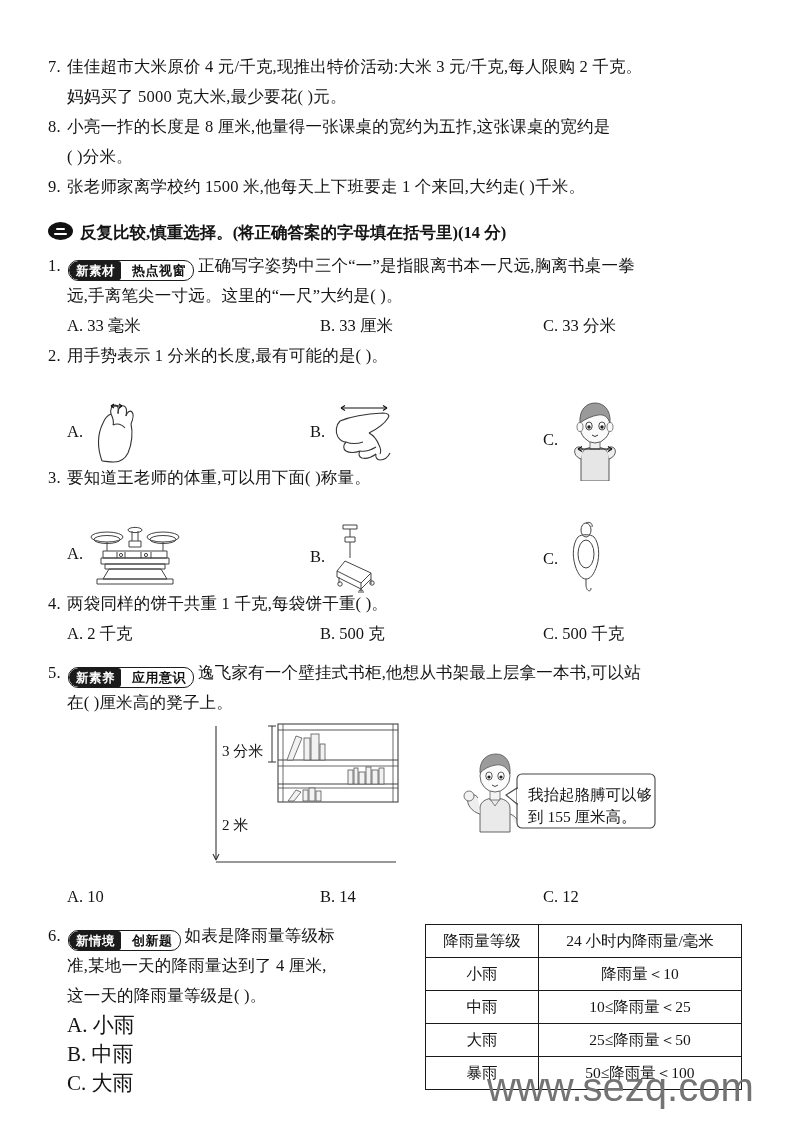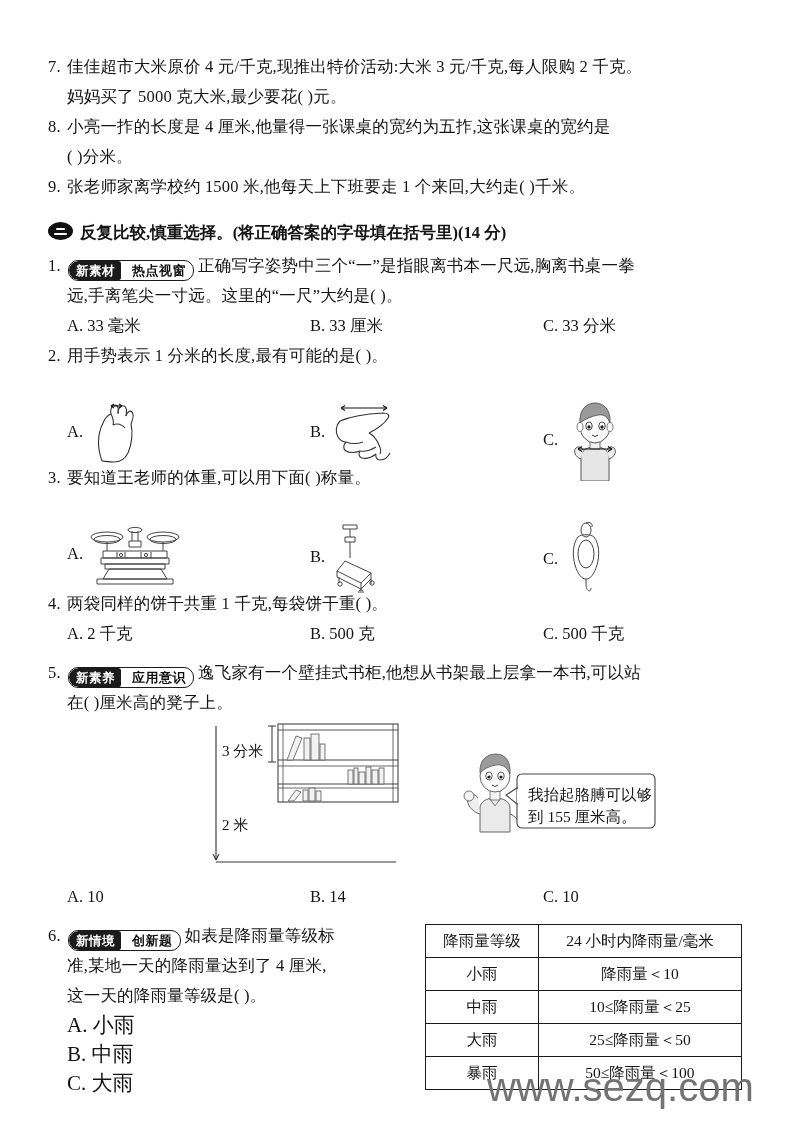--- a/index.html
+++ b/index.html
@@ -111,21 +111,21 @@
 
   
   .opts {
     position: relative;
     height: 30px;
     font-size: 16.5px;
     line-height: 30px;
     padding-left: 19px;
   }
   .opts .oA { position: absolute; left: 19px; }
-  .opts .oB { position: absolute; left: 262px; text-align: right; }
+  .opts .oB { position: absolute; left: 272px; text-align: right; }
   .opts .oC { position: absolute; left: 495px; }
 
   .opt-figs {
     position: relative;
     height: 92px;
   }
   .opt-figs .fA { position: absolute; left: 19px; top: 28px; }
   .opt-figs .fB { position: absolute; left: 262px; top: 28px; }
   .opt-figs .fC { position: absolute; left: 495px; top: 28px; }
   .opt-figs .lbl {
@@ -184,21 +184,21 @@
 
 <div class="page">
   <div class="content">
 
     <div class="qline">
       <span class="qnum">7.</span><span>佳佳超市大米原价 4 元/千克,现推出特价活动:大米 3 元/千克,每人限购 2 千克。</span>
     </div>
     <div class="qline indent">妈妈买了 5000 克大米,最少要花(          )元。</div>
 
     <div class="qline">
-      <span class="qnum">8.</span><span>小亮一拃的长度是 4 厘米,他量得一张课桌的宽约为五拃,这张课桌的宽约是</span>
+      <span class="qnum">8.</span><span>小亮一拃的长度是 8 厘米,他量得一张课桌的宽约为五拃,这张课桌的宽约是</span>
     </div>
     <div class="qline indent">(          )分米。</div>
 
     <div class="qline">
       <span class="qnum">9.</span><span>张老师家离学校约 1500 米,他每天上下班要走 1 个来回,大约走(          )千米。</span>
     </div>
 
     <div class="section-head">
       <span class="sec-badge">
           <i></i>
@@ -455,21 +455,21 @@
         <path d="M309 66 L298 73 L309 82 Z" fill="#fff" stroke="#444" stroke-width="1.1"></path>
         <path d="M310 67 L310 81" stroke="#fff" stroke-width="2"></path>
         <text x="320" y="78" font-family="'Liberation Serif',serif" font-size="15.5" fill="#141414">我抬起胳膊可以够</text>
         <text x="320" y="100" font-family="'Liberation Serif',serif" font-size="15.5" fill="#141414">到 155 厘米高。</text>
       </svg>
     </div>
 
     <div class="opts">
       <span class="oA">A. 10</span>
       <span class="oB">B. 14</span>
-      <span class="oC">C. 10</span>
+      <span class="oC">C. 12</span>
     </div>
 
     <div class="q6wrap">
       <div class="q6text">
         <div class="qline">
           <span class="qnum">6.</span><span class="tagpair">
               <span class="tag-dark">新情境</span>
               <span class="tag-light">创新题</span>
             </span><span>如表是降雨量等级标</span>
         </div>

